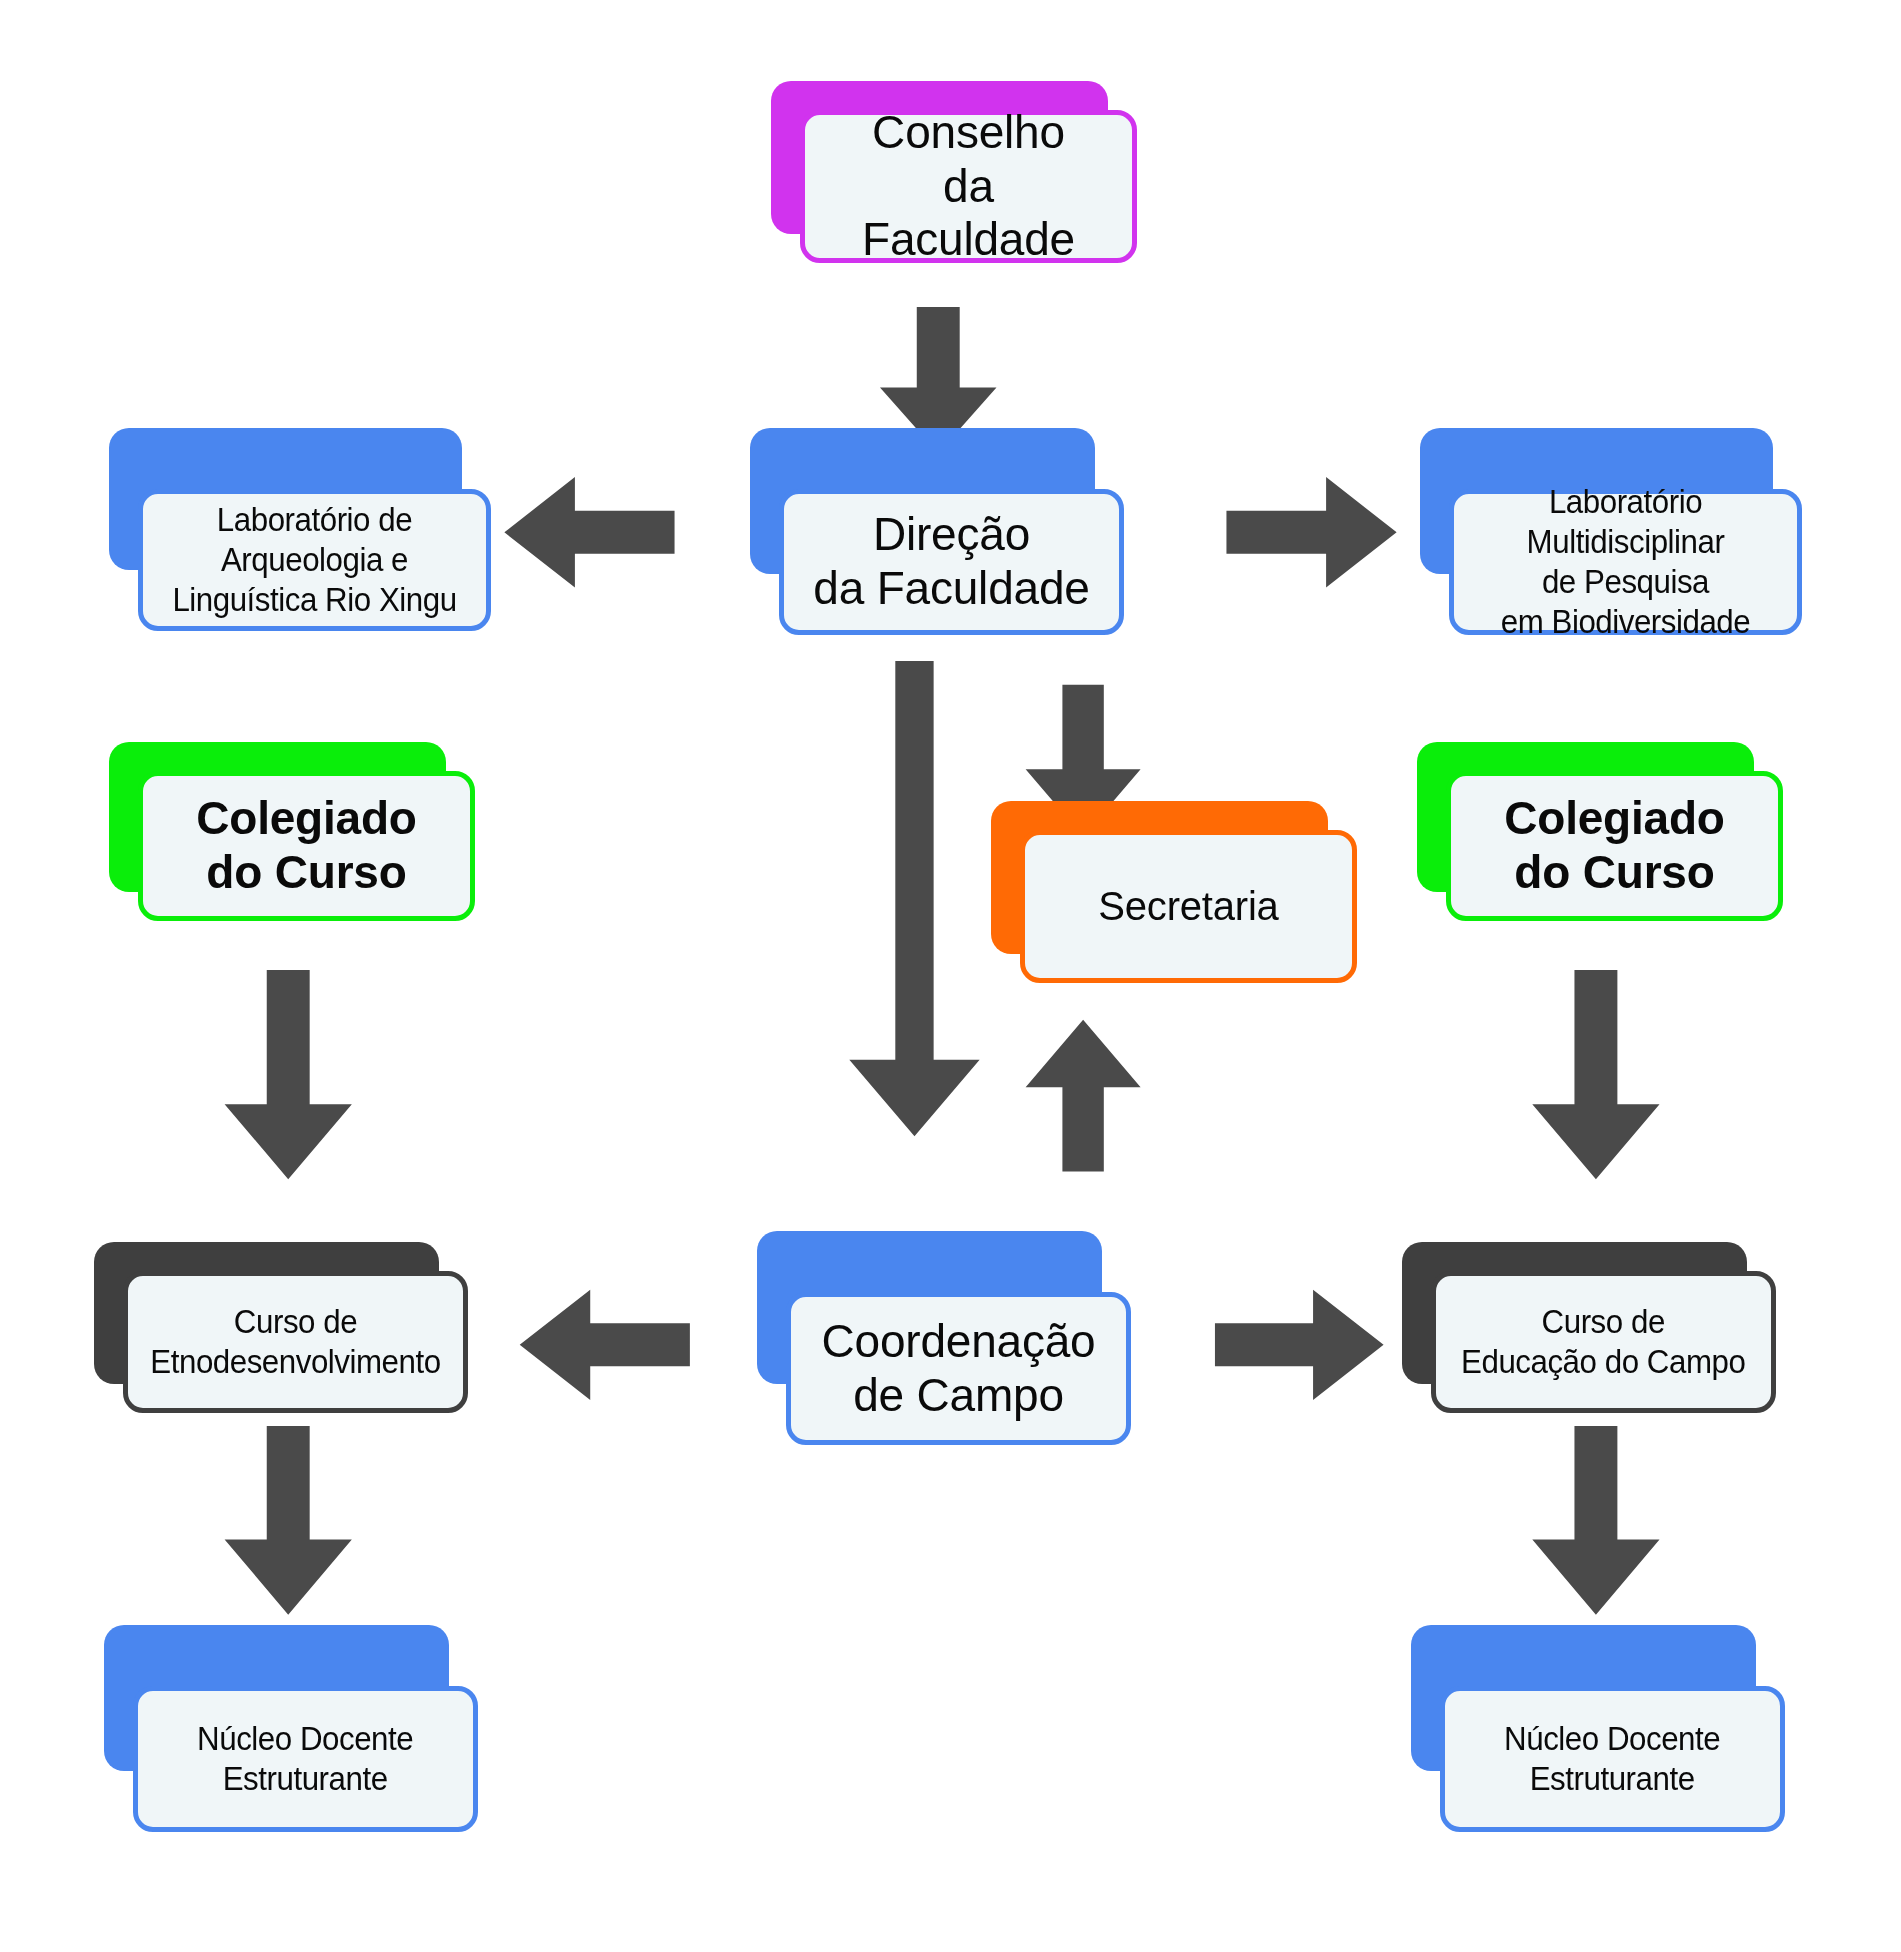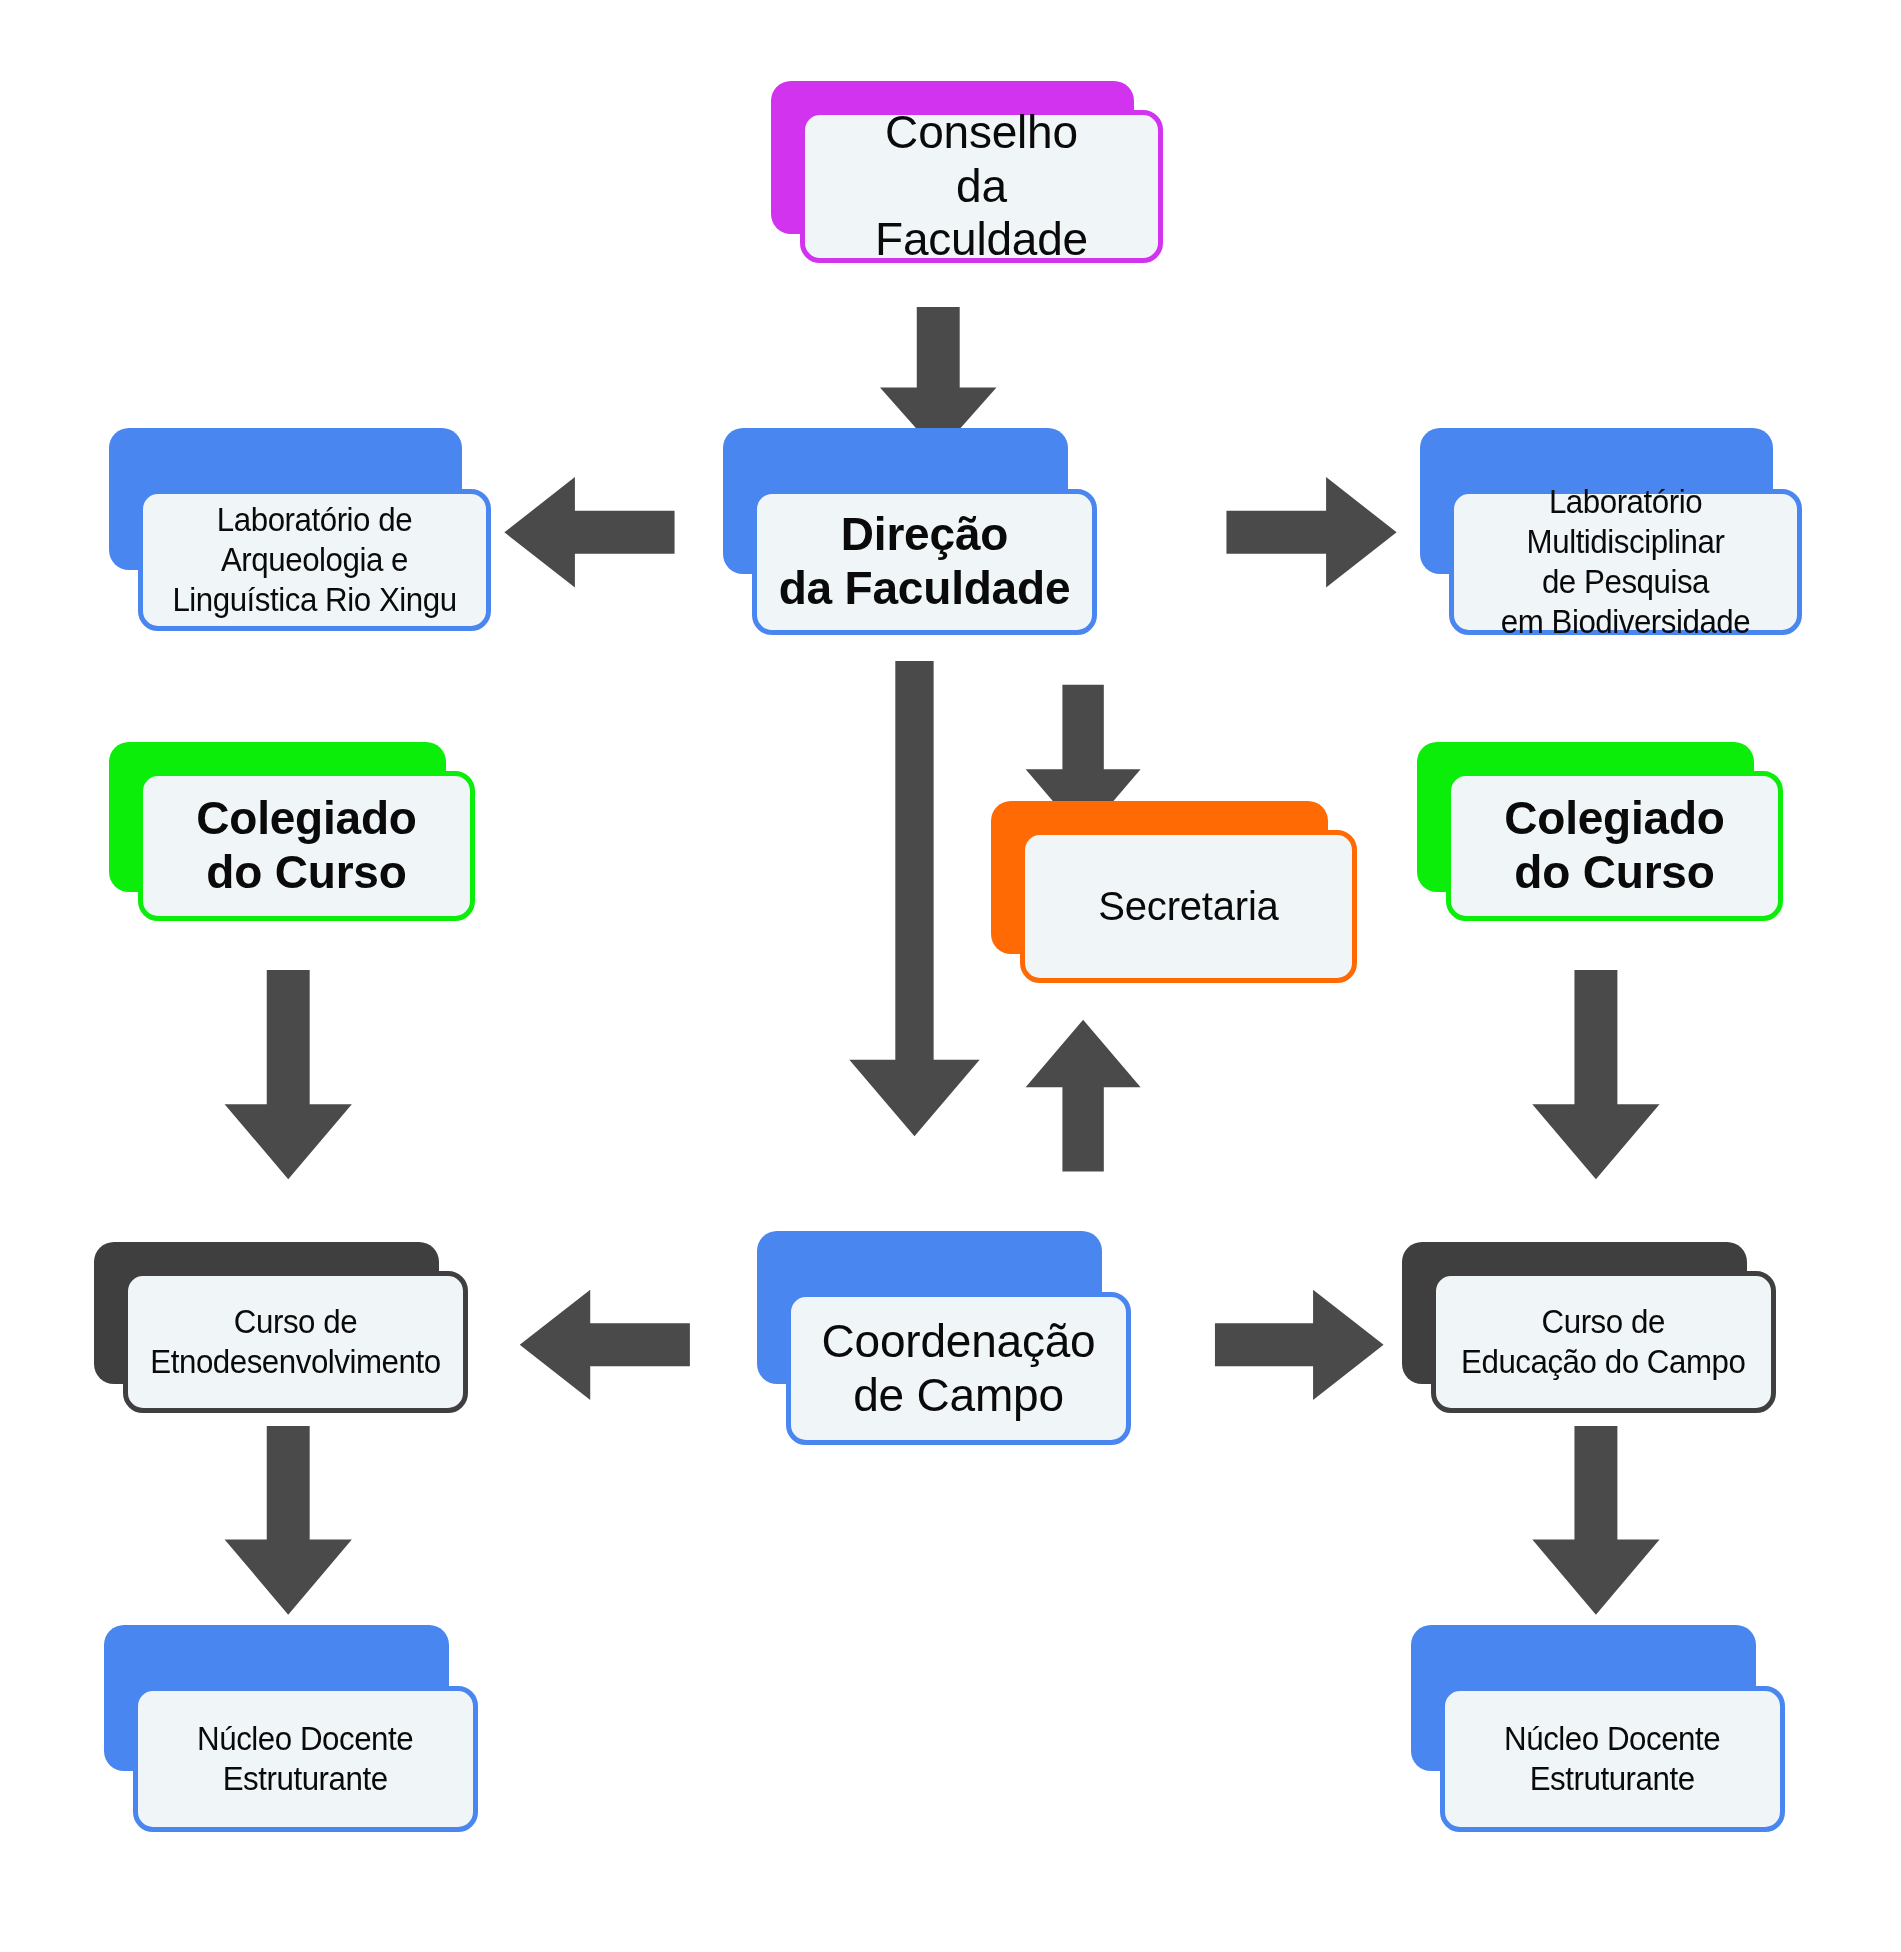--- a/index.html
+++ b/index.html
@@ -102,38 +102,38 @@
       <path d="M 900 1726 v 56 h -130 v 44 l -92 -72 l 92 -72 v 44 z"></path>
 
       <path d="M 1585 1726 v 56 h 128 v 44 l 92 -72 l -92 -72 v 44 z"></path>
 
       <path d="M 348 1860 h 56 v 148 h 55 l -83 98 l -83 -98 h 55 z"></path>
 
       <path d="M 2054 1860 h 56 v 148 h 55 l -83 98 l -83 -98 h 55 z"></path>
     </g>
   </svg>
 
-  <div class="node theme-magenta" style="left:771px; top:81px; width:337px; height:153px;padding-left:26px;">
+  <div class="node theme-magenta" style="left:771px; top:81px; width:337px; height:153px;">
     <div class="back"></div>
     <div class="front">
       <span class="label lbl-lg">Conselho
 da
 Faculdade</span>
     </div>
   </div>
 
   <div class="node theme-blue" style="left:109px; top:428px; width:353px; height:142px;">
     <div class="back"></div>
     <div class="front">
       <span class="label lbl-sm">Laboratório de Arqueologia e
 Linguística Rio Xingu</span>
     </div>
   </div>
 
-  <div class="node theme-blue" style="left:723px; top:428px; width:345px; height:146px;font-weight:bold;">
+  <div class="node theme-blue" style="left:750px; top:428px; width:345px; height:146px;">
     <div class="back"></div>
     <div class="front">
       <span class="label lbl-lg">Direção
 da Faculdade</span>
     </div>
   </div>
 
   <div class="node theme-blue" style="left:1420px; top:428px; width:353px; height:146px;">
     <div class="back"></div>
     <div class="front">

